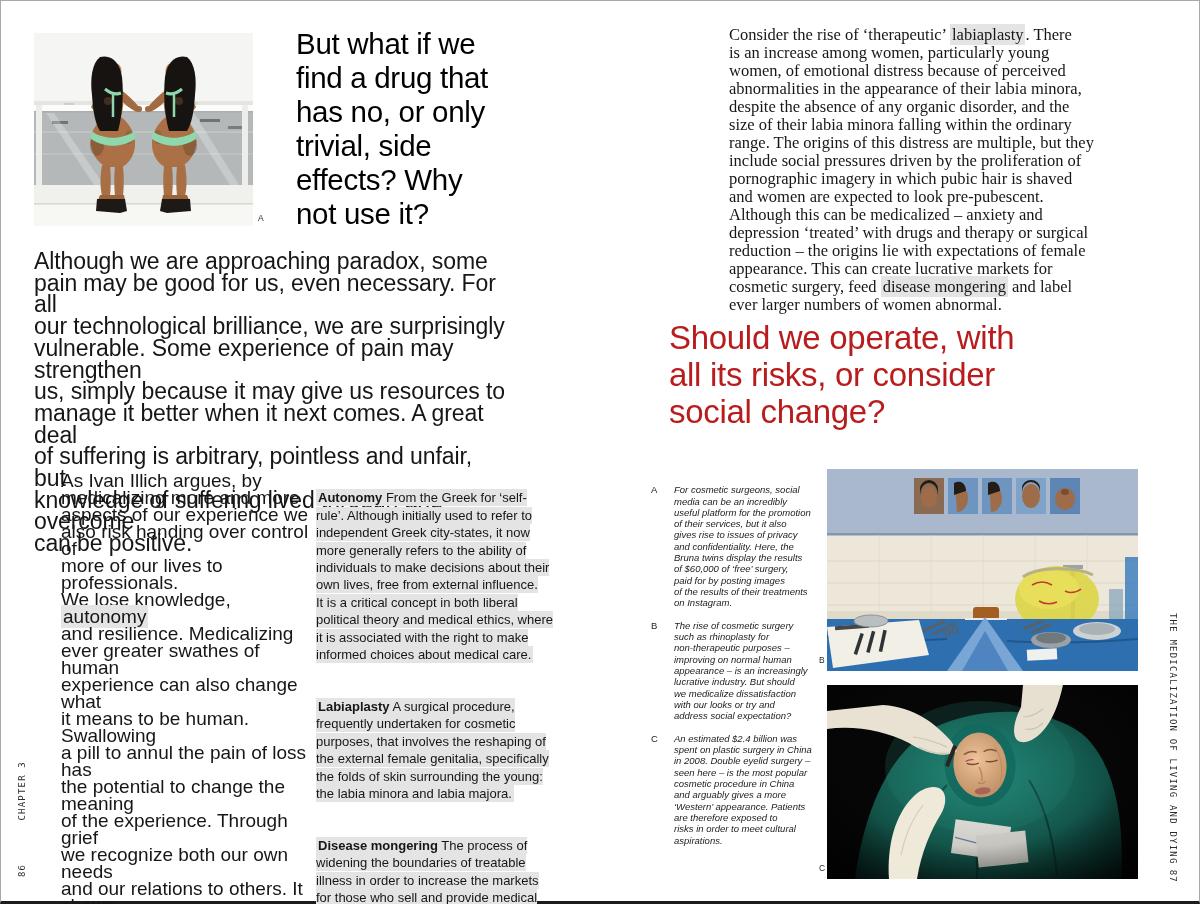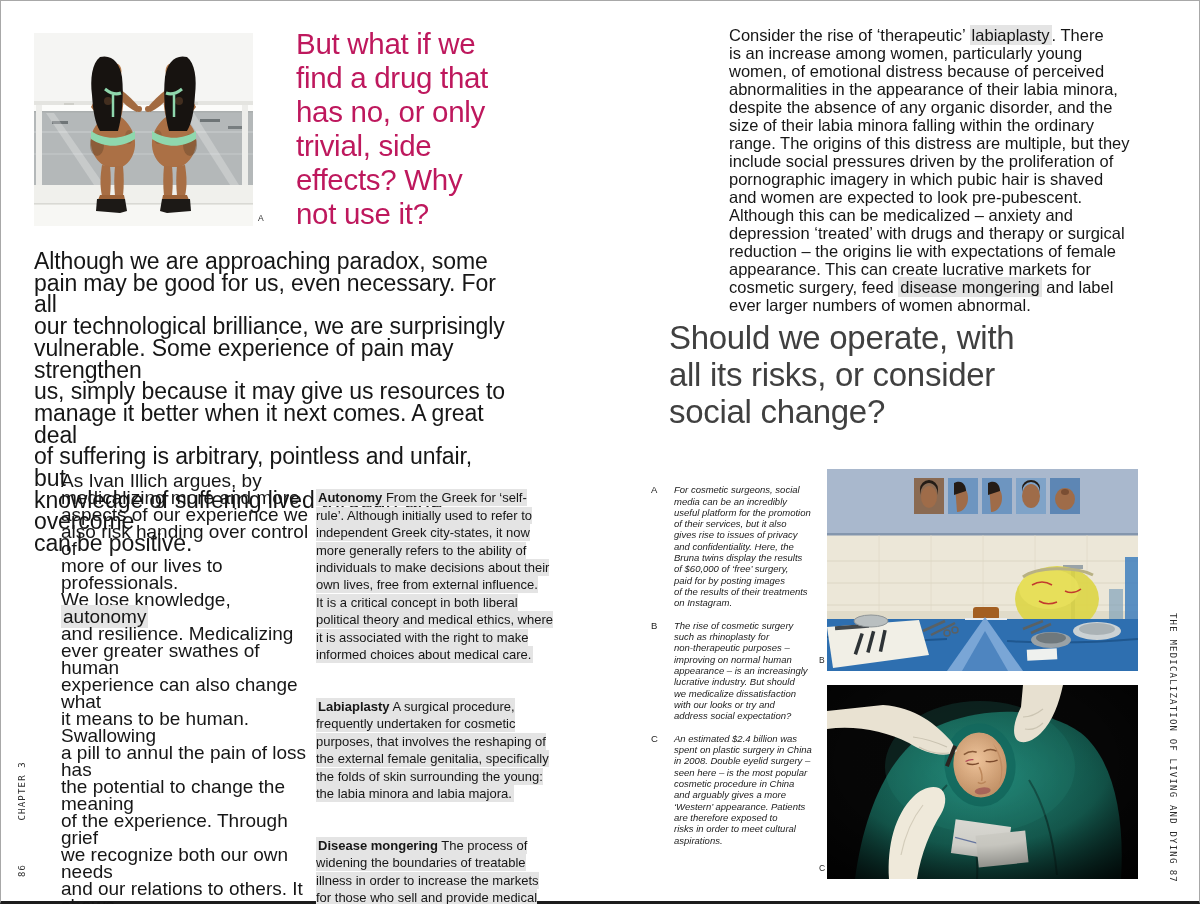--- a/index.html
+++ b/index.html
@@ -13,21 +13,21 @@
     border:1px solid #a8a8a8;border-bottom:3px solid #1c1c1c;background:#fff;
   }
   .preline{white-space:pre-line;}
   .hl{background:#e4e4e4;padding:1px 2px;}
   
   .fig-a{position:absolute;left:33px;top:32px;width:219px;height:193px;}
   .fig-label{position:absolute;font-size:8.5px;color:#2a2a2a;line-height:1;}
   .fig-a-label{left:257px;top:213px;}
   .heading-left{
     position:absolute;left:295px;top:26px;width:265px;
-    font-size:29.5px;line-height:34px;letter-spacing:-0.3px;font-weight:400;color:#be185d;
+    font-size:29.5px;line-height:34px;letter-spacing:-0.3px;font-weight:400;color:#000000;
   }
   .intro-left{
     position:absolute;left:33px;top:250px;width:475px;
     font-size:23px;line-height:21.7px;letter-spacing:-0.1px;
   }
   .col-illich{
     position:absolute;left:60px;top:471px;width:250px;
     font-size:19px;line-height:17px;
   }
   .col-gloss{
@@ -36,21 +36,21 @@
   }
   .col-gloss p{margin:0 0 17px 0;}
   .col-gloss strong{font-weight:700;}
   
   .intro-right{
     position:absolute;left:728px;top:25px;width:455px;
     font-size:16.5px;line-height:18px;
   }
   .heading-right{
     position:absolute;left:668px;top:318px;width:430px;
-    font-size:33px;line-height:37px;letter-spacing:-0.3px;font-weight:400;color:#404040;
+    font-size:33px;line-height:37px;letter-spacing:-0.3px;font-weight:400;color:#b91c1c;
   }
   .captions{
     position:absolute;left:650px;top:472px;width:178px;
     font-size:9.5px;line-height:11.3px;color:#222;
   }
   .cap-row{display:flex;margin:0;}
   .cap-letter{width:23px;flex:none;}
   .cap-text{flex:1;font-style:italic;}
   .fig-b{position:absolute;left:826px;top:468px;width:311px;height:202px;}
   .fig-b-label{left:818px;top:655px;}
@@ -189,21 +189,21 @@
     </div>
 
     <div class="margin-strip margin-left">
       <span>86</span>
       <span>CHAPTER 3</span>
     </div>
   </div>
 
   <div>
 
-    <p class="intro-right preline" style="margin:0;"><span>Consider the rise of ‘therapeutic’ </span><span class="hl">labiaplasty</span><span>. There
+    <p class="intro-right preline" style="margin:0;font-family:Liberation Serif, serif;"><span>Consider the rise of ‘therapeutic’ </span><span class="hl">labiaplasty</span><span>. There
 is an increase among women, particularly young
 women, of emotional distress because of perceived
 abnormalities in the appearance of their labia minora,
 despite the absence of any organic disorder, and the
 size of their labia minora falling within the ordinary
 range. The origins of this distress are multiple, but they
 include social pressures driven by the proliferation of
 pornographic imagery in which pubic hair is shaved
 and women are expected to look pre-pubescent.
 Although this can be medicalized – anxiety and

